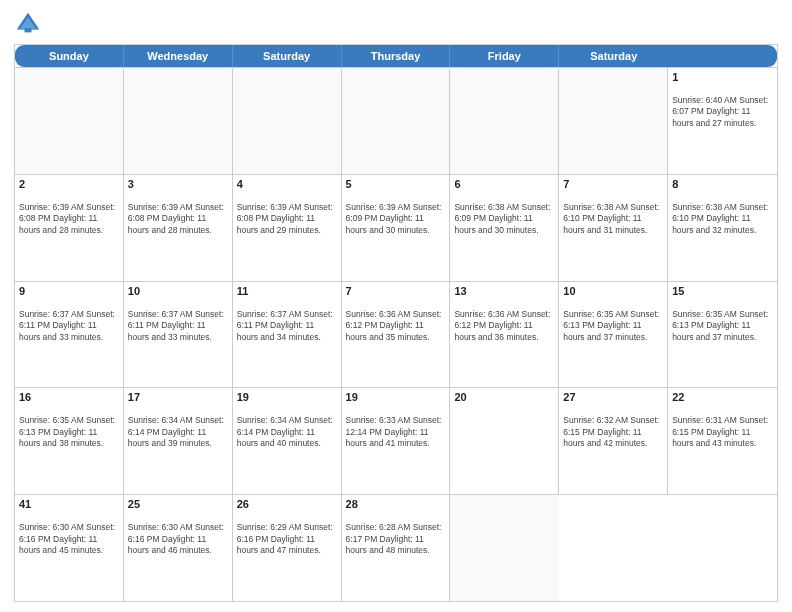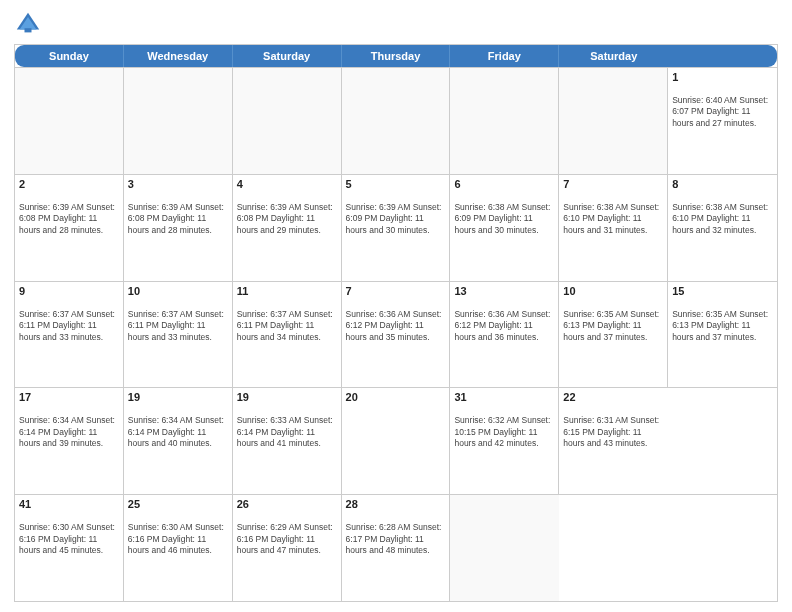--- a/index.html
+++ b/index.html
@@ -238,44 +238,50 @@
           </div>
           <div class="cal-cell">
             <div class="day-num">15</div>
             <div class="day-info">Sunrise: 6:35 AM
 Sunset: 6:13 PM
 Daylight: 11 hours and 37 minutes.</div>
           </div>
         </div>
         <div class="cal-row">
           <div class="cal-cell">
+            <div class="day-num">16</div>
+            <div class="day-info">Sunrise: 6:35 AM
+Sunset: 6:13 PM
+Daylight: 11 hours and 38 minutes.</div>
+          </div>
+          <div class="cal-cell">
             <div class="day-num">17</div>
             <div class="day-info">Sunrise: 6:34 AM
 Sunset: 6:14 PM
 Daylight: 11 hours and 39 minutes.</div>
           </div>
           <div class="cal-cell">
             <div class="day-num">19</div>
             <div class="day-info">Sunrise: 6:34 AM
 Sunset: 6:14 PM
 Daylight: 11 hours and 40 minutes.</div>
           </div>
           <div class="cal-cell">
             <div class="day-num">19</div>
             <div class="day-info">Sunrise: 6:33 AM
-Sunset: 6:14 PM
+Sunset: 12:14 PM
 Daylight: 11 hours and 41 minutes.</div>
           </div>
           <div class="cal-cell">
             <div class="day-num">20</div>
           </div>
           <div class="cal-cell">
-            <div class="day-num">31</div>
+            <div class="day-num">27</div>
             <div class="day-info">Sunrise: 6:32 AM
-Sunset: 10:15 PM
+Sunset: 6:15 PM
 Daylight: 11 hours and 42 minutes.</div>
           </div>
           <div class="cal-cell">
             <div class="day-num">22</div>
             <div class="day-info">Sunrise: 6:31 AM
 Sunset: 6:15 PM
 Daylight: 11 hours and 43 minutes.</div>
           </div>
         </div>
         <div class="cal-row">

